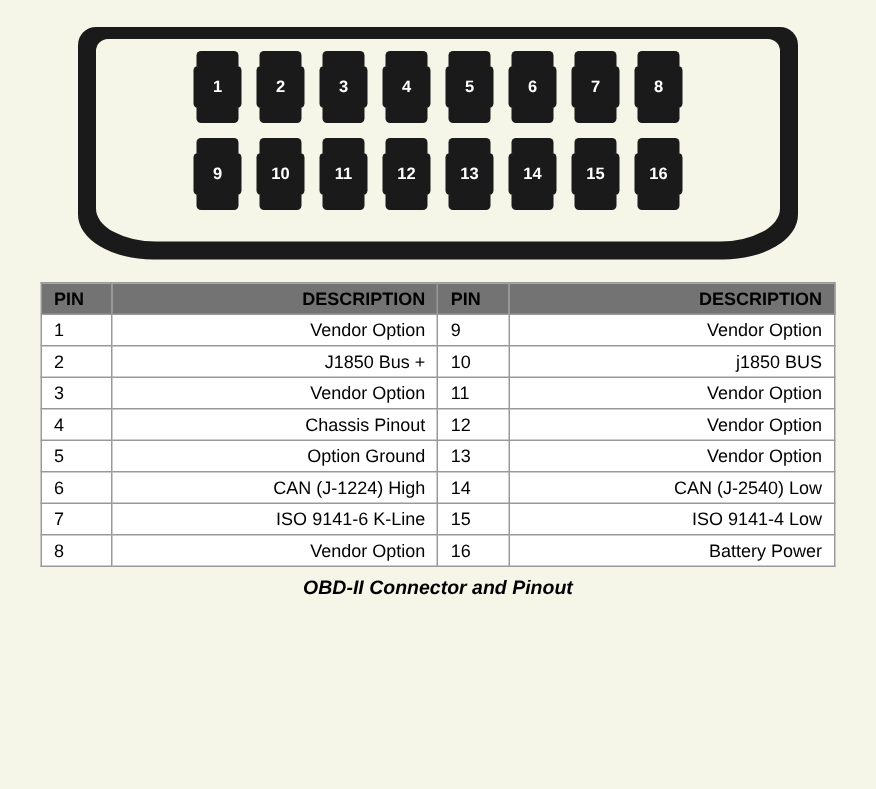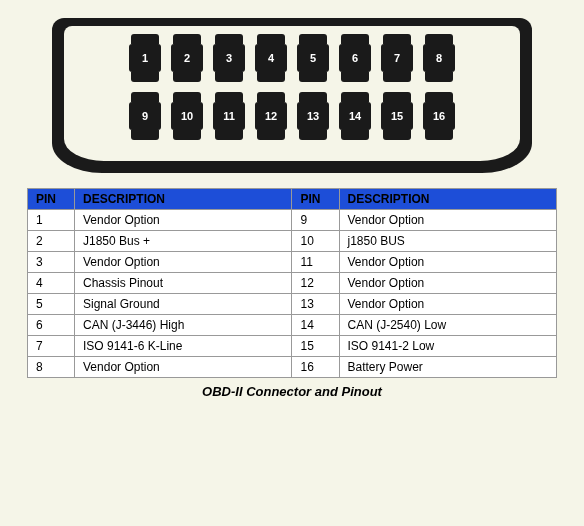--- a/index.html
+++ b/index.html
@@ -100,31 +100,31 @@
     }
 
     .pinout-table td, .pinout-table th {
       border: 1px solid #999;
       padding: 3px 8px;
       vertical-align: middle;
     }
 
     .pinout-table thead td {
       font-weight: bold;
-      background: #1d4ed8;
+      background: #737373;
       font-size: 12px;
       margin-top: 36px;
     }
 
     .pinout-table tbody td {
       font-size: 12px;
     }
 
     .col-pin { width: 40px; }
-    .col-desc { width: 185px; }
+    .col-desc { width: 185px; text-align: right; }
 
     .caption {
       font-size: 13px;
       font-weight: bold;
       margin-top: 6px;
       text-align: right;
       font-style: italic;
     }
   </style>
 </head>
@@ -253,35 +253,35 @@
     <td class="col-desc">Vendor Option</td>
   </tr>
       <tr>
     <td class="col-pin">4</td>
     <td class="col-desc">Chassis Pinout</td>
     <td class="col-pin">12</td>
     <td class="col-desc">Vendor Option</td>
   </tr>
       <tr>
     <td class="col-pin">5</td>
-    <td class="col-desc">Signal Ground</td>
+    <td class="col-desc">Option Ground</td>
     <td class="col-pin">13</td>
     <td class="col-desc">Vendor Option</td>
   </tr>
       <tr>
     <td class="col-pin">6</td>
-    <td class="col-desc">CAN (J-3446) High</td>
+    <td class="col-desc">CAN (J-1224) High</td>
     <td class="col-pin">14</td>
     <td class="col-desc">CAN (J-2540) Low</td>
   </tr>
       <tr>
     <td class="col-pin">7</td>
     <td class="col-desc">ISO 9141-6 K-Line</td>
     <td class="col-pin">15</td>
-    <td class="col-desc">ISO 9141-2 Low</td>
+    <td class="col-desc">ISO 9141-4 Low</td>
   </tr>
       <tr>
     <td class="col-pin">8</td>
     <td class="col-desc">Vendor Option</td>
     <td class="col-pin">16</td>
     <td class="col-desc">Battery Power</td>
   </tr>
     </tbody>
 </table>
 

